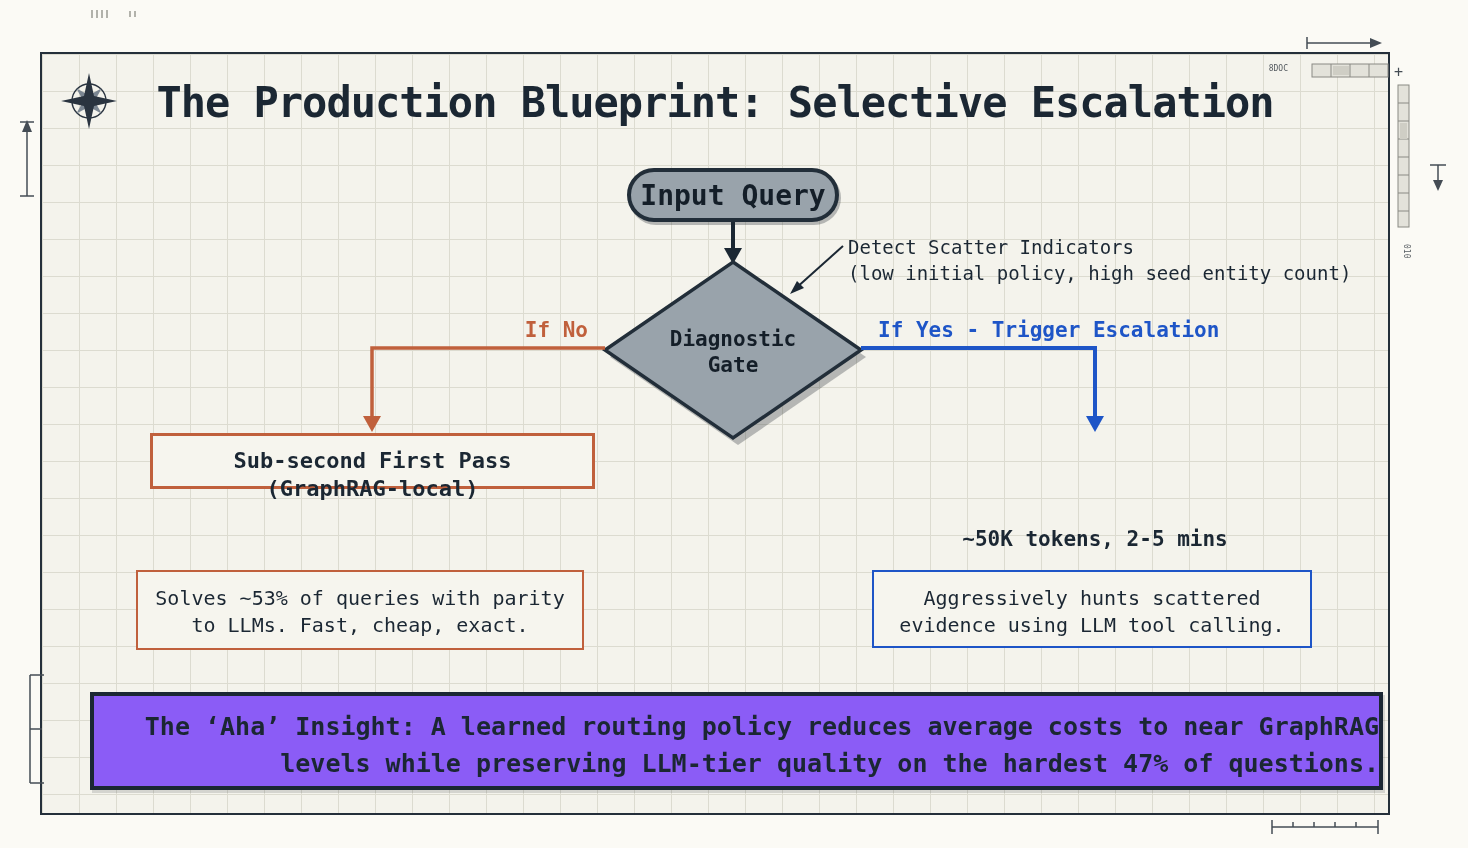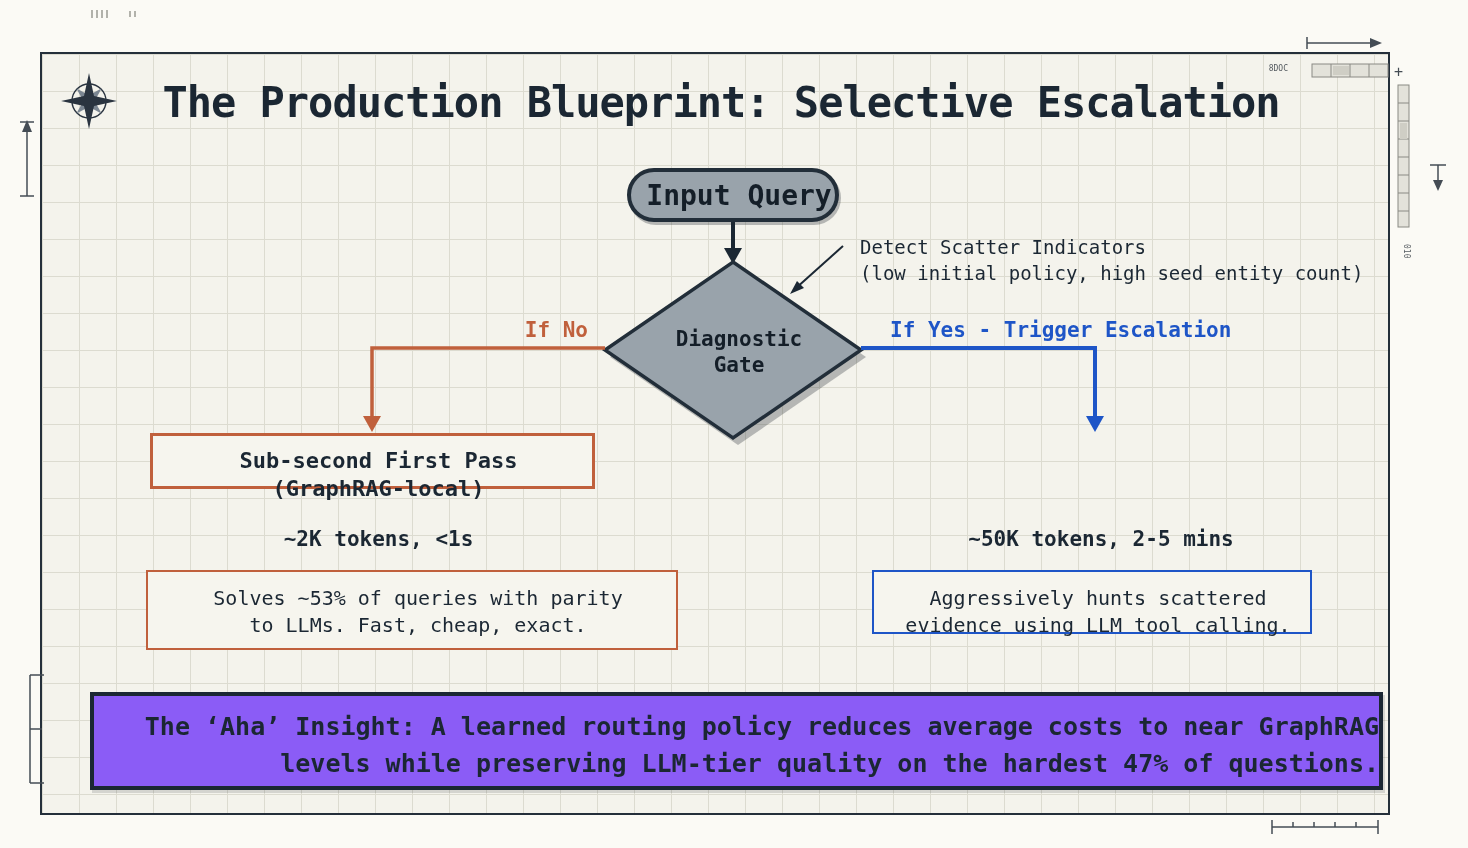--- a/index.html
+++ b/index.html
@@ -21,21 +21,21 @@
   .page{position:absolute;inset:0;}
   .frame{
     position:absolute;left:40px;top:52px;width:1350px;height:763px;
     border:2px solid #242f3a;
     background-color:var(--paper);
     background-image:
       linear-gradient(to right, var(--grid) 1px, transparent 1px),
       linear-gradient(to bottom, var(--grid) 1px, transparent 1px);
     background-size:37px 37px;
   }
-  .abs{position:absolute;padding-left:12px;}
+  .abs{position:absolute;}
   .title{
     left:40px;top:78px;width:1350px;text-align:center;
     font-size:42px;font-weight:bold;letter-spacing:-1px;color:var(--ink);
   }
   .pill{
     left:627px;top:168px;width:212px;height:54px;
     background:var(--shape-fill);
     border:4px solid #222e39;border-radius:28px;
     display:flex;align-items:center;justify-content:center;
     font-size:28px;font-weight:bold;color:#141e28;
@@ -61,22 +61,22 @@
   .left-box{left:150px;top:433px;width:445px;height:56px;border:3px solid var(--accent-no);}
   .right-box{left:875px;top:433px;width:440px;height:80px;border:3px solid var(--accent-yes);}
   .metric{font-size:21px;font-weight:bold;text-align:center;color:var(--ink);}
   .left-metric{left:150px;top:527px;width:445px;}
   .right-metric{left:875px;top:527px;width:440px;}
   .note-box{
     background:#f6f5ee;text-align:center;
     font-size:20px;line-height:27px;color:var(--ink);
     padding-top:13px;
   }
-  .left-note{left:146px;top:570px;width:532px;height:80px;border:2px solid var(--accent-no);}
-  .right-note{left:872px;top:570px;width:440px;height:64px;border:2px solid var(--accent-yes);}
+  .left-note{left:136px;top:570px;width:448px;height:80px;border:2px solid var(--accent-no);}
+  .right-note{left:872px;top:570px;width:440px;height:78px;border:2px solid var(--accent-yes);}
   .insight-box{
     left:90px;top:692px;width:1293px;height:98px;
     border:4px solid var(--ink);background:#8b5cf6;
     text-align:right;font-size:25px;font-weight:bold;line-height:37px;
     padding-top:12px;color:var(--ink);
     box-shadow:2px 3px 0 rgba(35,42,50,.15);
   }
   .line{display:block;}
   svg.overlay{position:absolute;left:0;top:0;width:1468px;height:848px;pointer-events:none;}
 </style>
@@ -204,21 +204,20 @@
     <span class="line">(low initial policy, high seed entity count)</span>
   </div>
 
   <div class="abs branch-label no-label">If No</div>
   <div class="abs branch-label yes-label">If Yes - Trigger Escalation</div>
 
   <div class="abs node-box left-box">
     <span class="line">Sub-second First Pass</span>
     <span class="line">(GraphRAG-local)</span>
   </div>
-  <div class="abs metric left-metric">~2K tokens, &lt;1s</div>
   <div class="abs note-box left-note">
     <span class="line">Solves ~53% of queries with parity</span>
     <span class="line">to LLMs. Fast, cheap, exact.</span>
   </div>
 
   <div class="abs metric right-metric">~50K tokens, 2-5 mins</div>
   <div class="abs note-box right-note">
     <span class="line">Aggressively hunts scattered</span>
     <span class="line">evidence using LLM tool calling.</span>
   </div>

